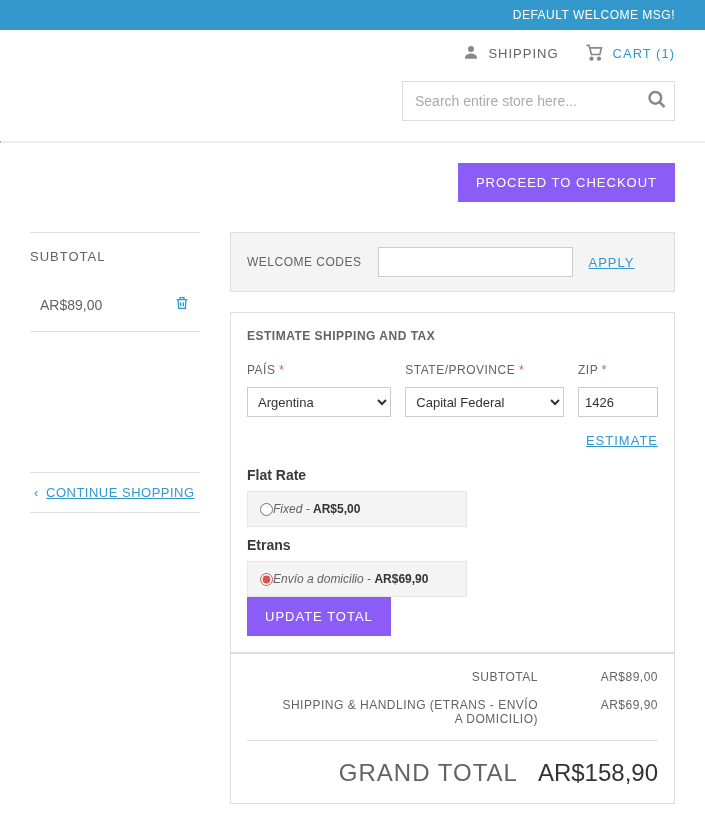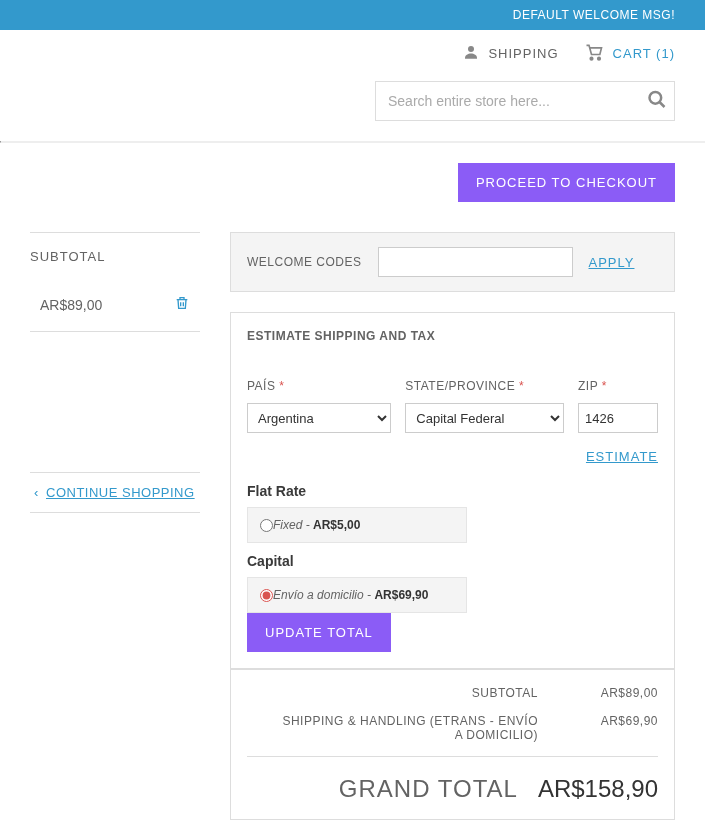--- a/index.html
+++ b/index.html
@@ -5,21 +5,21 @@
 * { box-sizing: border-box; margin: 0; padding: 0; }
 body { font-family: "Helvetica Neue", Arial, sans-serif; color: #636363; background: #fff; width: 705px; }
 .topbar { background: #3399cc; color: #fff; text-align: right; padding: 8px 30px; font-size: 12px; letter-spacing: 0.5px; }
 .header { padding: 12px 30px 20px; text-align: right; }
 .header-links { display: flex; justify-content: flex-end; align-items: center; gap: 24px; margin-bottom: 16px; }
 .account-link, .cart-link { display: flex; align-items: center; gap: 8px; font-size: 13px; letter-spacing: 1px; cursor: pointer; }
 .account-link { color: #636363; }
 .cart-link .cart-text { color: #3399cc; }
 .icon-user, .icon-cart { display: inline-block; }
 .search-wrap { display: flex; justify-content: flex-end; }
-.search-box { position: relative; width: 300px; }
+.search-box { position: relative; width: 273px; }
 .search-box input { width: 100%; height: 40px; border: 1px solid #ddd; padding: 0 40px 0 12px; font-size: 14px; color: #636363; }
 .search-box input::placeholder { color: #aaa; }
 .search-btn { position: absolute; right: 8px; top: 50%; transform: translateY(-50%); background: none; border: none; cursor: pointer; color: #888; }
 .divider { border-top: 1px solid #eee; margin: 0; }
 .main { padding: 20px 30px; }
 .checkout-row { text-align: right; margin-bottom: 30px; }
 .btn-primary { background: #8b5cf6; color: #fff; border: none; padding: 12px 18px; font-size: 13px; letter-spacing: 1px; cursor: pointer; }
 .columns { display: flex; gap: 30px; }
 .sidebar { width: 170px; flex-shrink: 0; }
 .sidebar-block { border-top: 1px solid #ddd; border-bottom: 1px solid #ddd; padding: 16px 0; }
@@ -29,21 +29,21 @@
 .trash-btn { background: none; border: none; color: #3399cc; cursor: pointer; }
 .continue-link { display: block; color: #3399cc; text-decoration: underline; font-size: 13px; letter-spacing: 0.5px; margin-top: 140px; border-top: 1px solid #ddd; border-bottom: 1px solid #ddd; padding: 12px 0 12px 16px; position: relative; }
 .continue-link::before { content: "\2039"; position: absolute; left: 4px; color: #3399cc; }
 .content { flex: 1; }
 .panel { border: 1px solid #ddd; padding: 14px 16px; margin-bottom: 20px; background: #f4f4f4; }
 .discount-panel { display: flex; align-items: center; gap: 16px; }
 .discount-panel .label { font-size: 12px; letter-spacing: 0.5px; color: #636363; }
 .discount-panel input { flex: 0 0 180px; height: 30px; border: 1px solid #ccc; padding: 0 8px; background: #fff; }
 .link-action { color: #3399cc; text-decoration: underline; font-size: 13px; letter-spacing: 1px; background: none; border: none; cursor: pointer; }
 .shipping-panel { background: #fff; border: 1px solid #ddd; padding: 16px; }
-.shipping-panel h4 { font-size: 12px; font-weight: 700; letter-spacing: 0.5px; margin-bottom: 36px; color: #636363; }
+.shipping-panel h4 { font-size: 12px; font-weight: 700; letter-spacing: 0.5px; margin-bottom: 20px; color: #636363; }
 .form-row { display: flex; gap: 14px; margin-bottom: 8px; }
 .field { display: flex; flex-direction: column; }
 .field label { font-size: 12px; letter-spacing: 0.5px; color: #636363; margin-bottom: 10px; }
 .req { color: #d9534f; }
 .field select, .field input { height: 30px; border: 1px solid #ccc; padding: 0 6px; font-size: 13px; color: #333; background: #fff; }
 .estimate-row { text-align: right; margin: 14px 0 18px; }
 .methods h5 { font-size: 14px; font-weight: 700; color: #3a3a3a; margin: 10px 0 8px; }
 .method-option { background: #f4f4f4; border: 1px solid #e5e5e5; padding: 10px 12px; display: flex; align-items: center; width: 220px; }
 .method-option input[type="radio"] { accent-color: #d9534f; cursor: pointer; }
 .method-label { font-style: italic; font-size: 12px; color: #636363; }
@@ -157,21 +157,21 @@
 
         <div class="methods">
           <h5>Flat Rate</h5>
           <label class="method-option">
             <input type="radio" name="ship" style="">
             <span class="method-label">
               <span>Fixed</span> - <span class="method-price">AR$5,00</span>
             </span>
           </label>
 
-          <h5>Capital</h5>
+          <h5>Etrans</h5>
           <label class="method-option">
             <input type="radio" name="ship" checked="" style="">
             <span class="method-label">
               <span>Envío a domicilio</span> - <span class="method-price">AR$69,90</span>
             </span>
           </label>
         </div>
 
         <button class="btn-primary update-btn">UPDATE TOTAL</button>
       </div>

